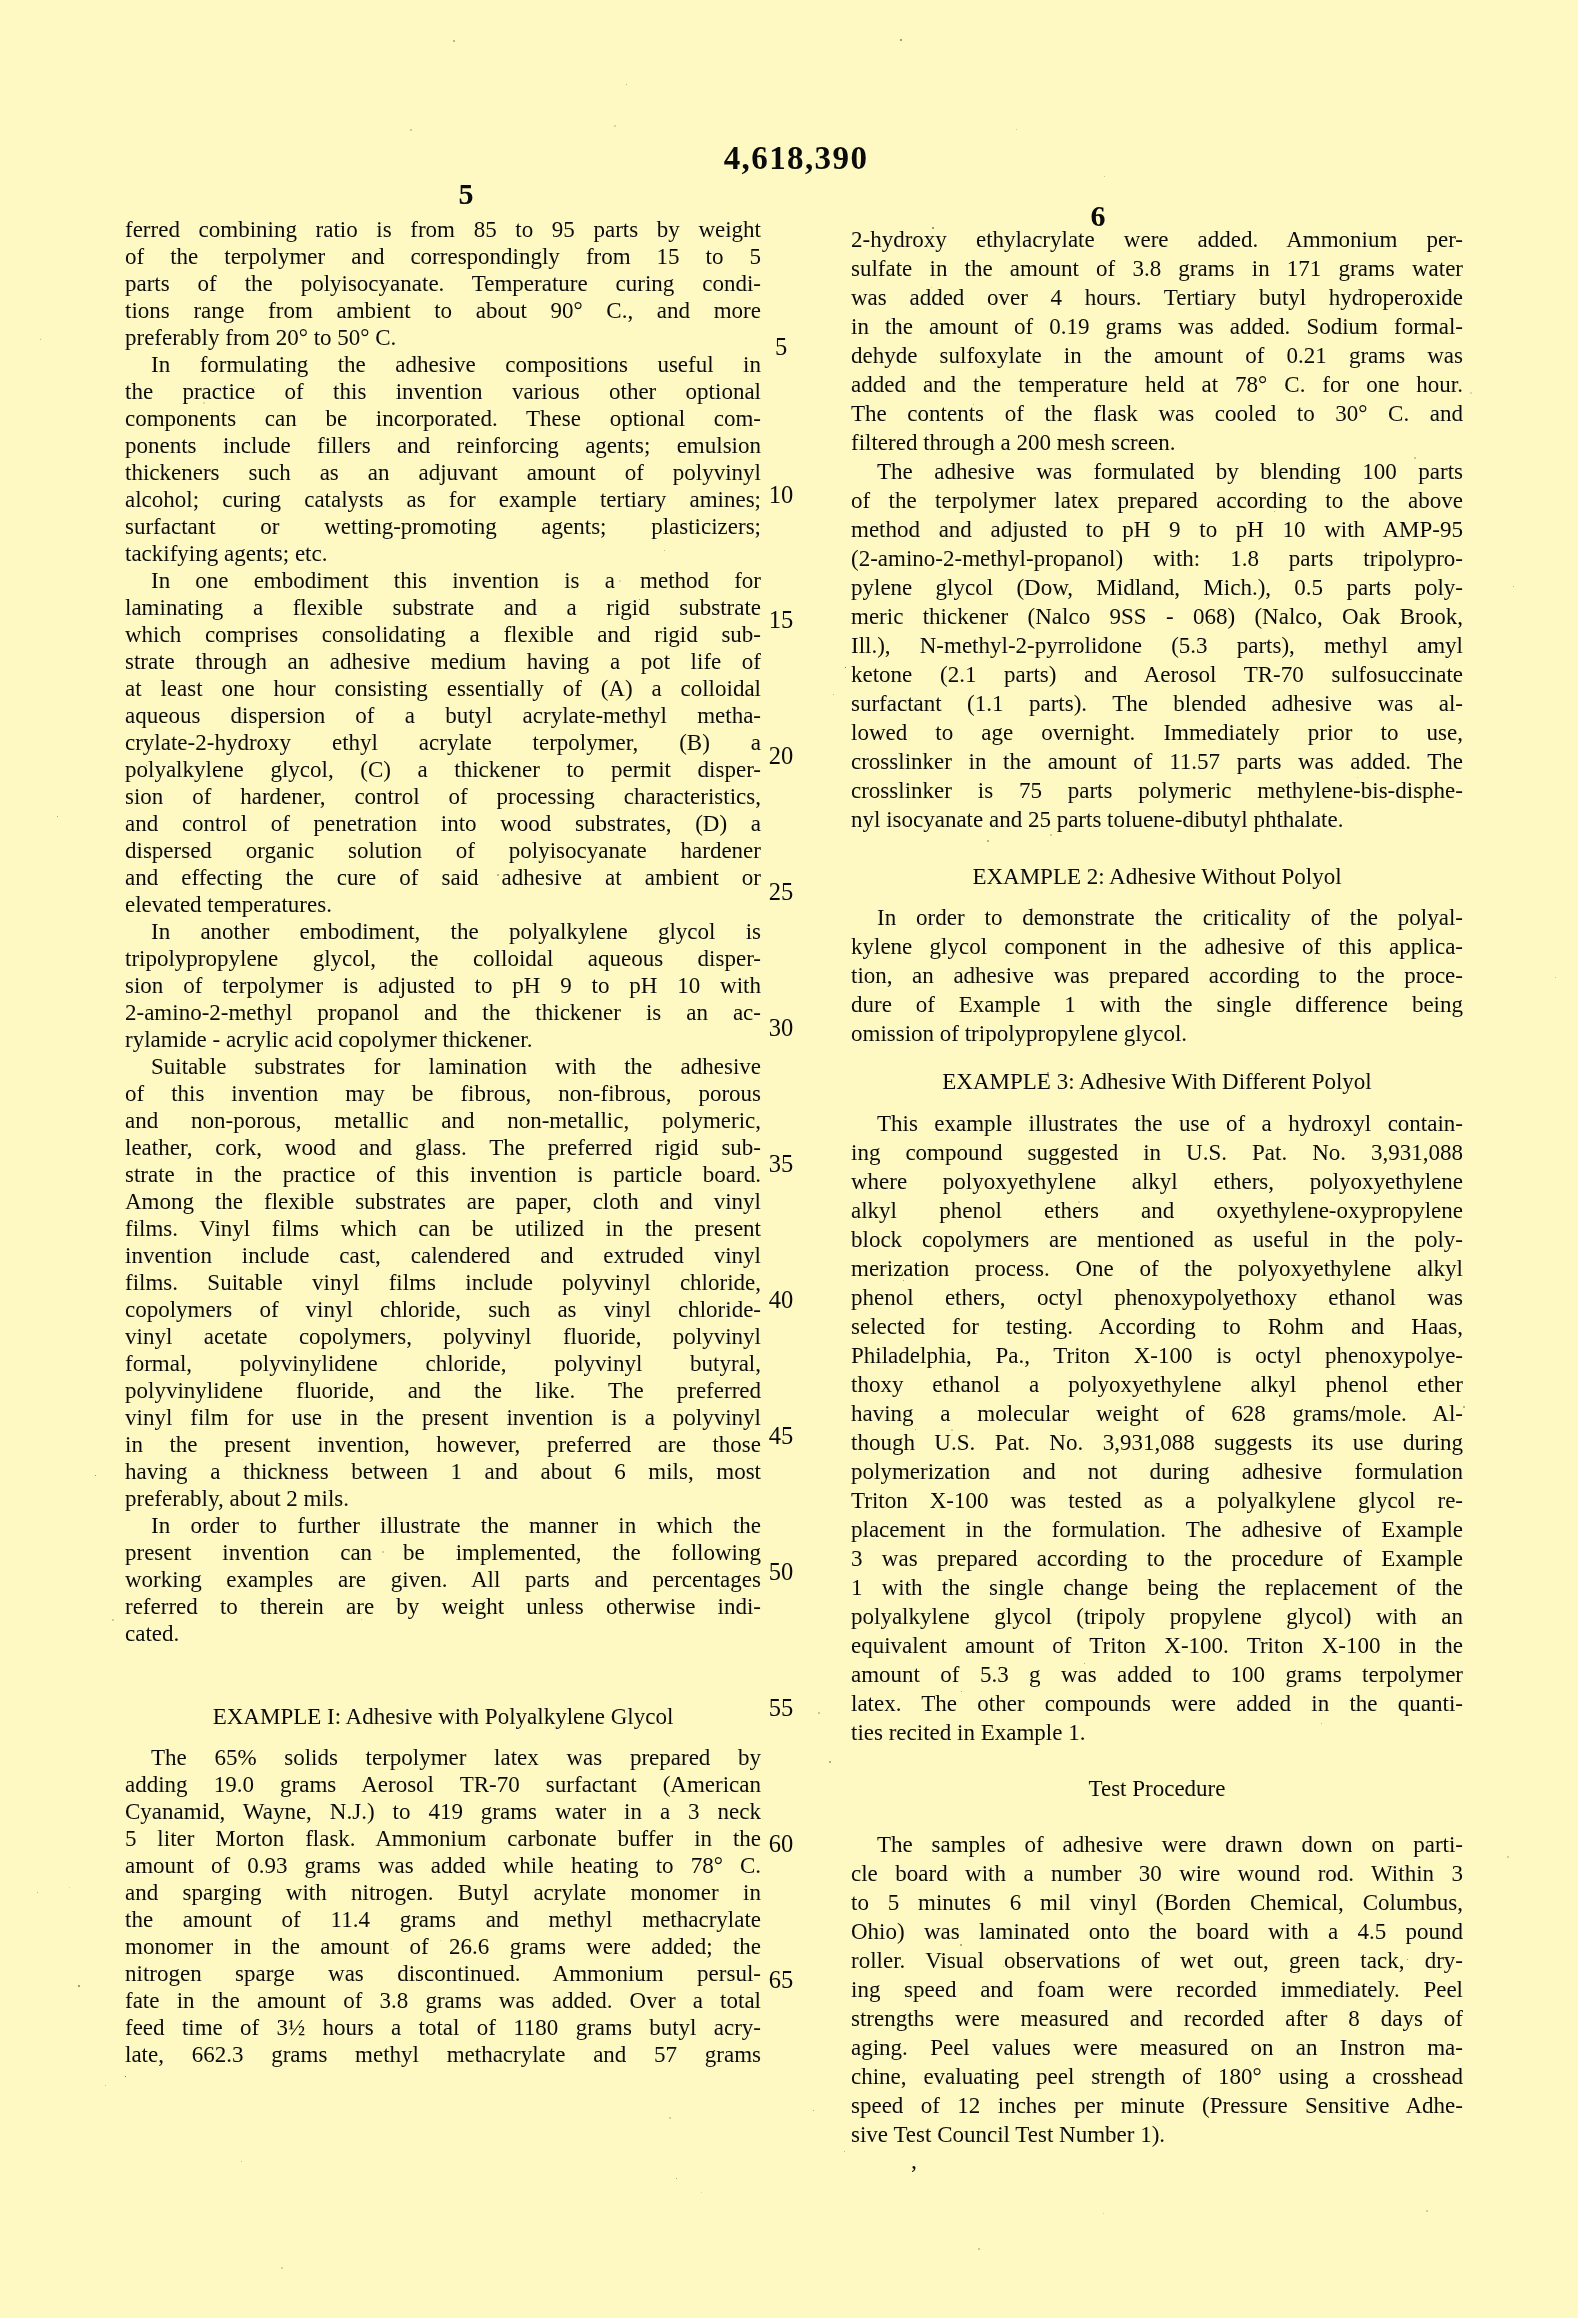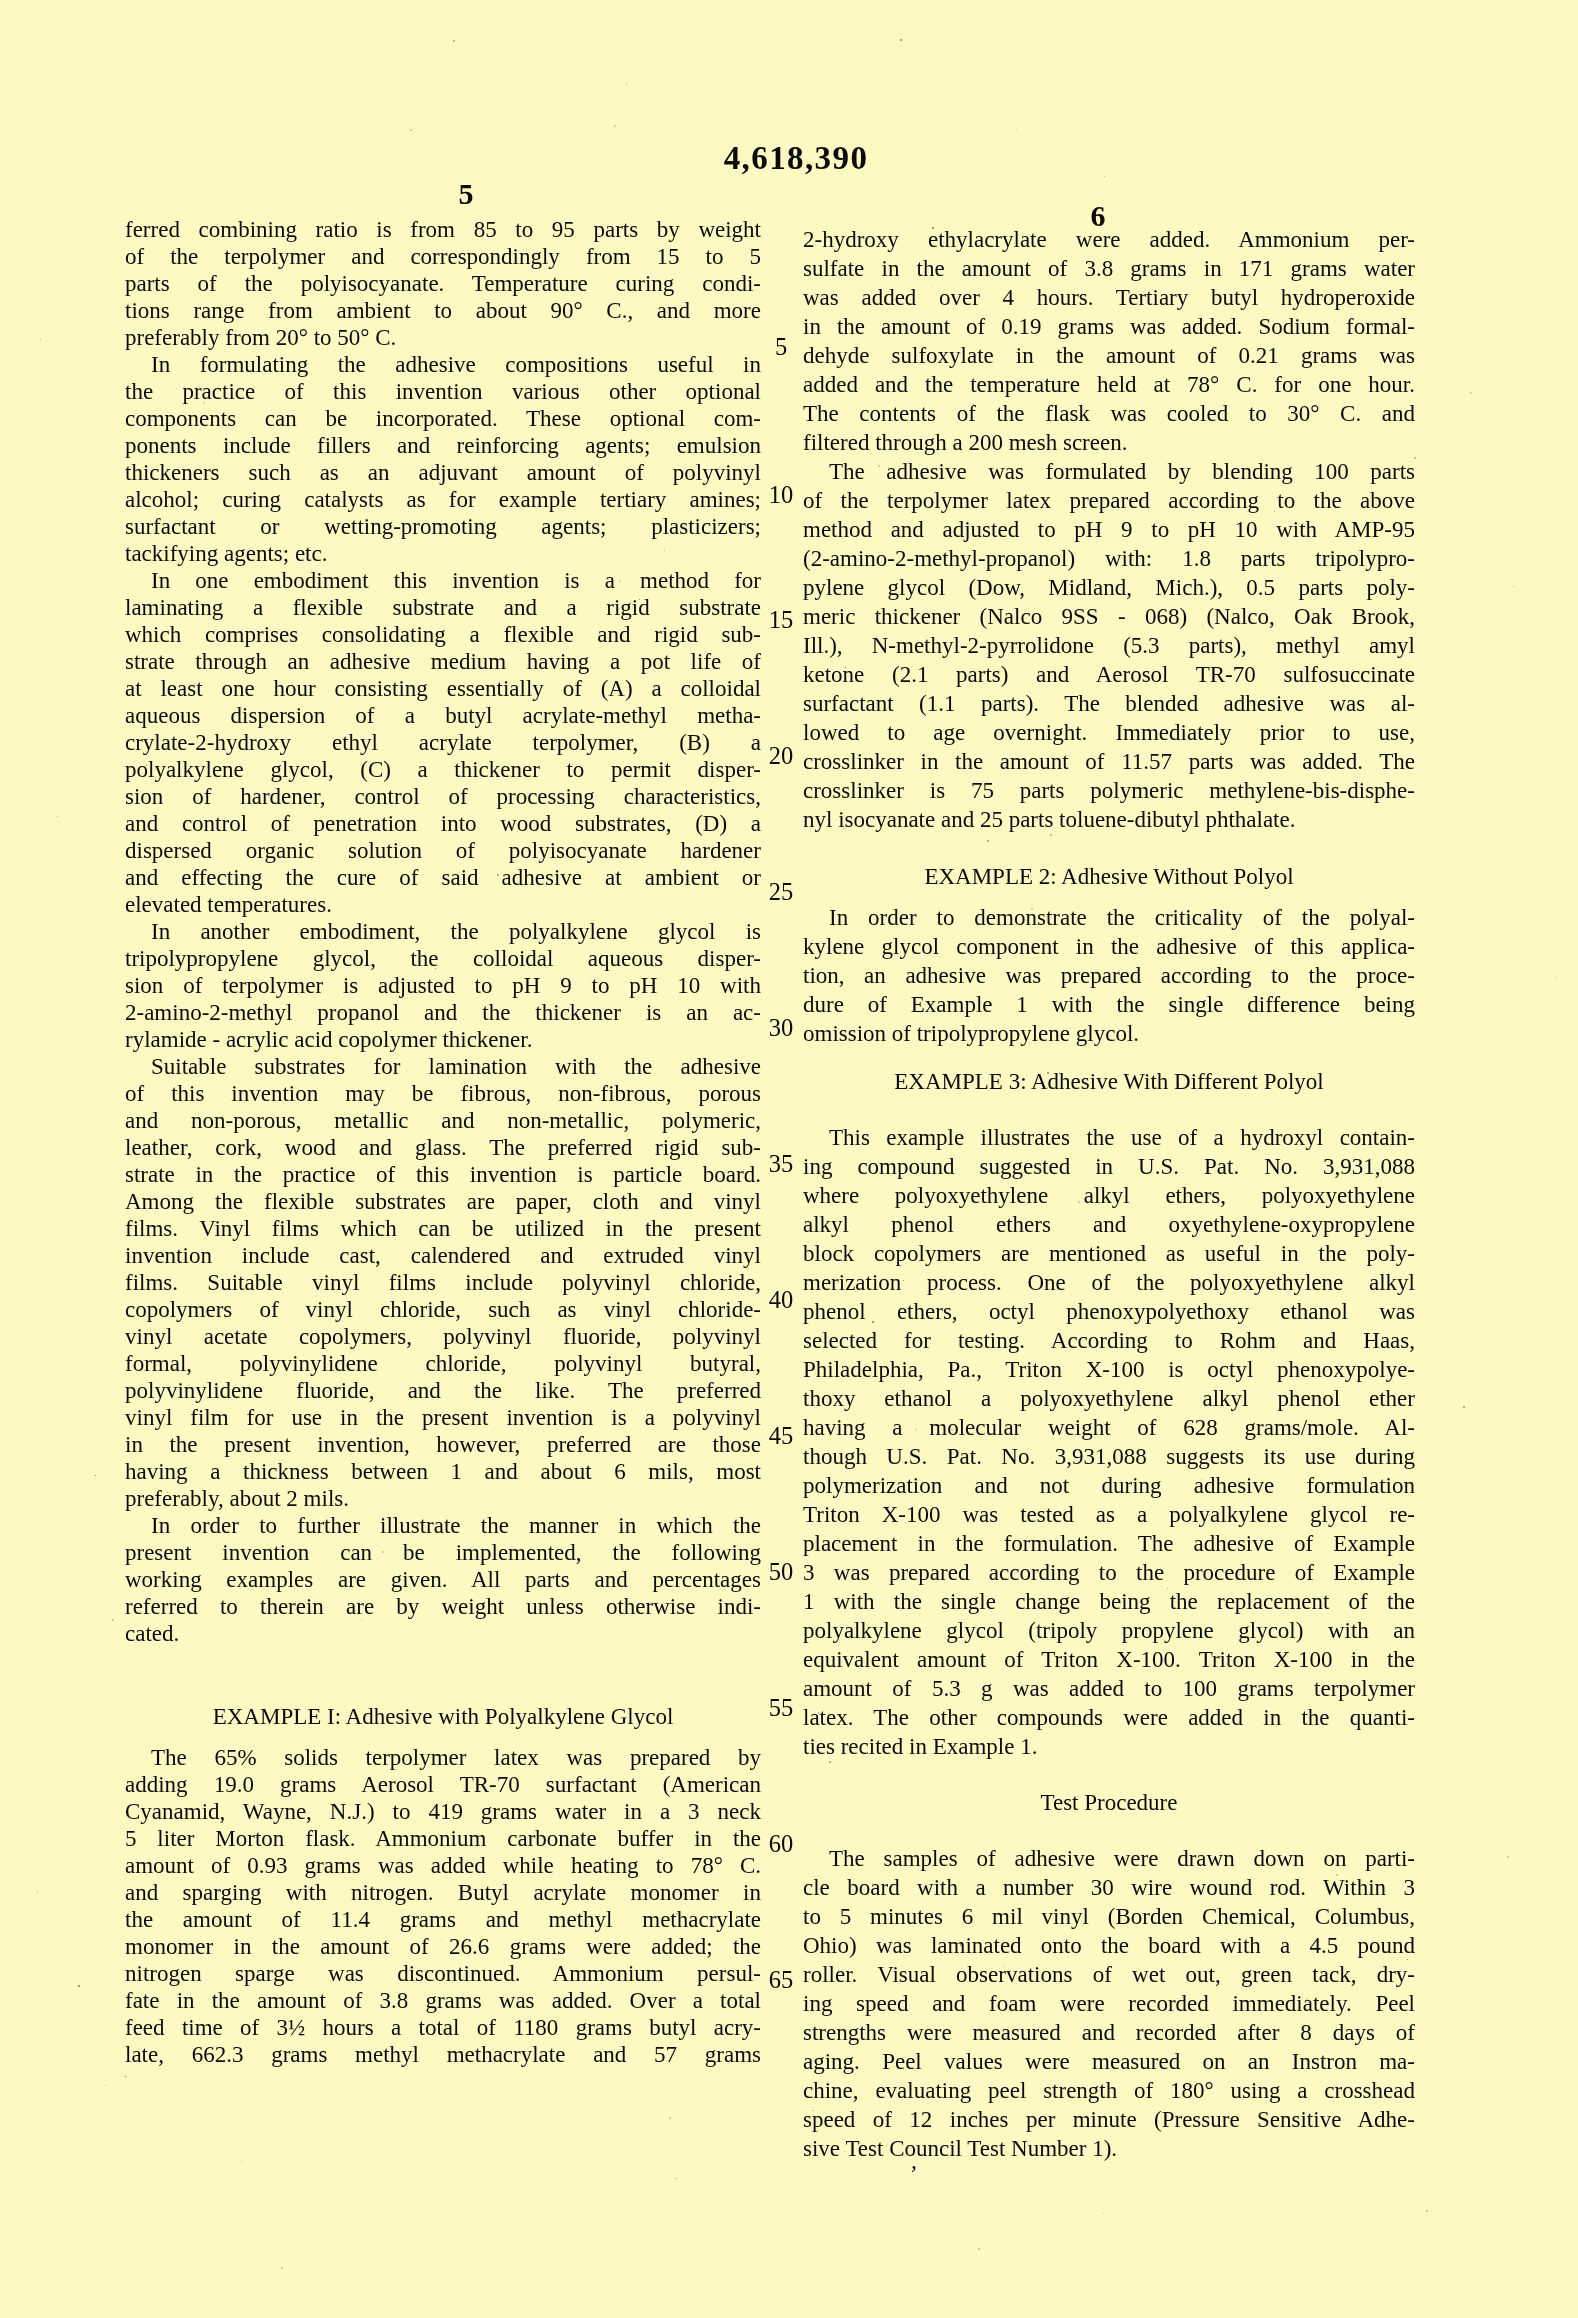--- a/index.html
+++ b/index.html
@@ -17,30 +17,30 @@
   }
   .col-num{
     position:absolute;width:48px;text-align:center;
     font-size:30px;font-weight:bold;
   }
   .col-num.left{left:442px;top:177px;}
   .col-num.right{left:1074px;top:199px;}
   .column{position:absolute;font-size:23px;font-family:Liberation Serif, serif;}
   .column .ln{white-space:nowrap;}
   .col-left{left:125px;top:216px;width:636px;}
-  .col-right{left:803px;top:225px;width:612px;}
+  .col-right{left:851px;top:225px;width:612px;}
   .col-left  .ln,.col-left  .heading{height:27px;line-height:27px;}
   .col-right .ln,.col-right .heading{height:29px;line-height:29px;}
   .ln.just{text-align:justify;text-align-last:justify;white-space:normal;}
   .ln.left{text-align:left;}
   .ln.ind{text-indent:26px;}
   .heading{text-align:center;}
   .h-example1{margin-top:56px;margin-bottom:13.6px;}
   .h-example2{margin-top:28px;margin-bottom:12.2px;}
-  .h-example3{margin-top:19px;margin-bottom:27px;}
+  .h-example3{margin-top:19px;margin-bottom:13px;}
   .h-test-procedure{margin-top:27px;margin-bottom:27px;}
   .gutter-num{
     position:absolute;left:754px;width:54px;
     text-align:center;font-size:24.5px;line-height:27px;
   }
   .ink-speck{
     position:absolute;left:910px;top:2162px;
     font-size:23px;line-height:23px;
   }
   .noise-dot{position:absolute;background:#1a1a1a;border-radius:50%;}

